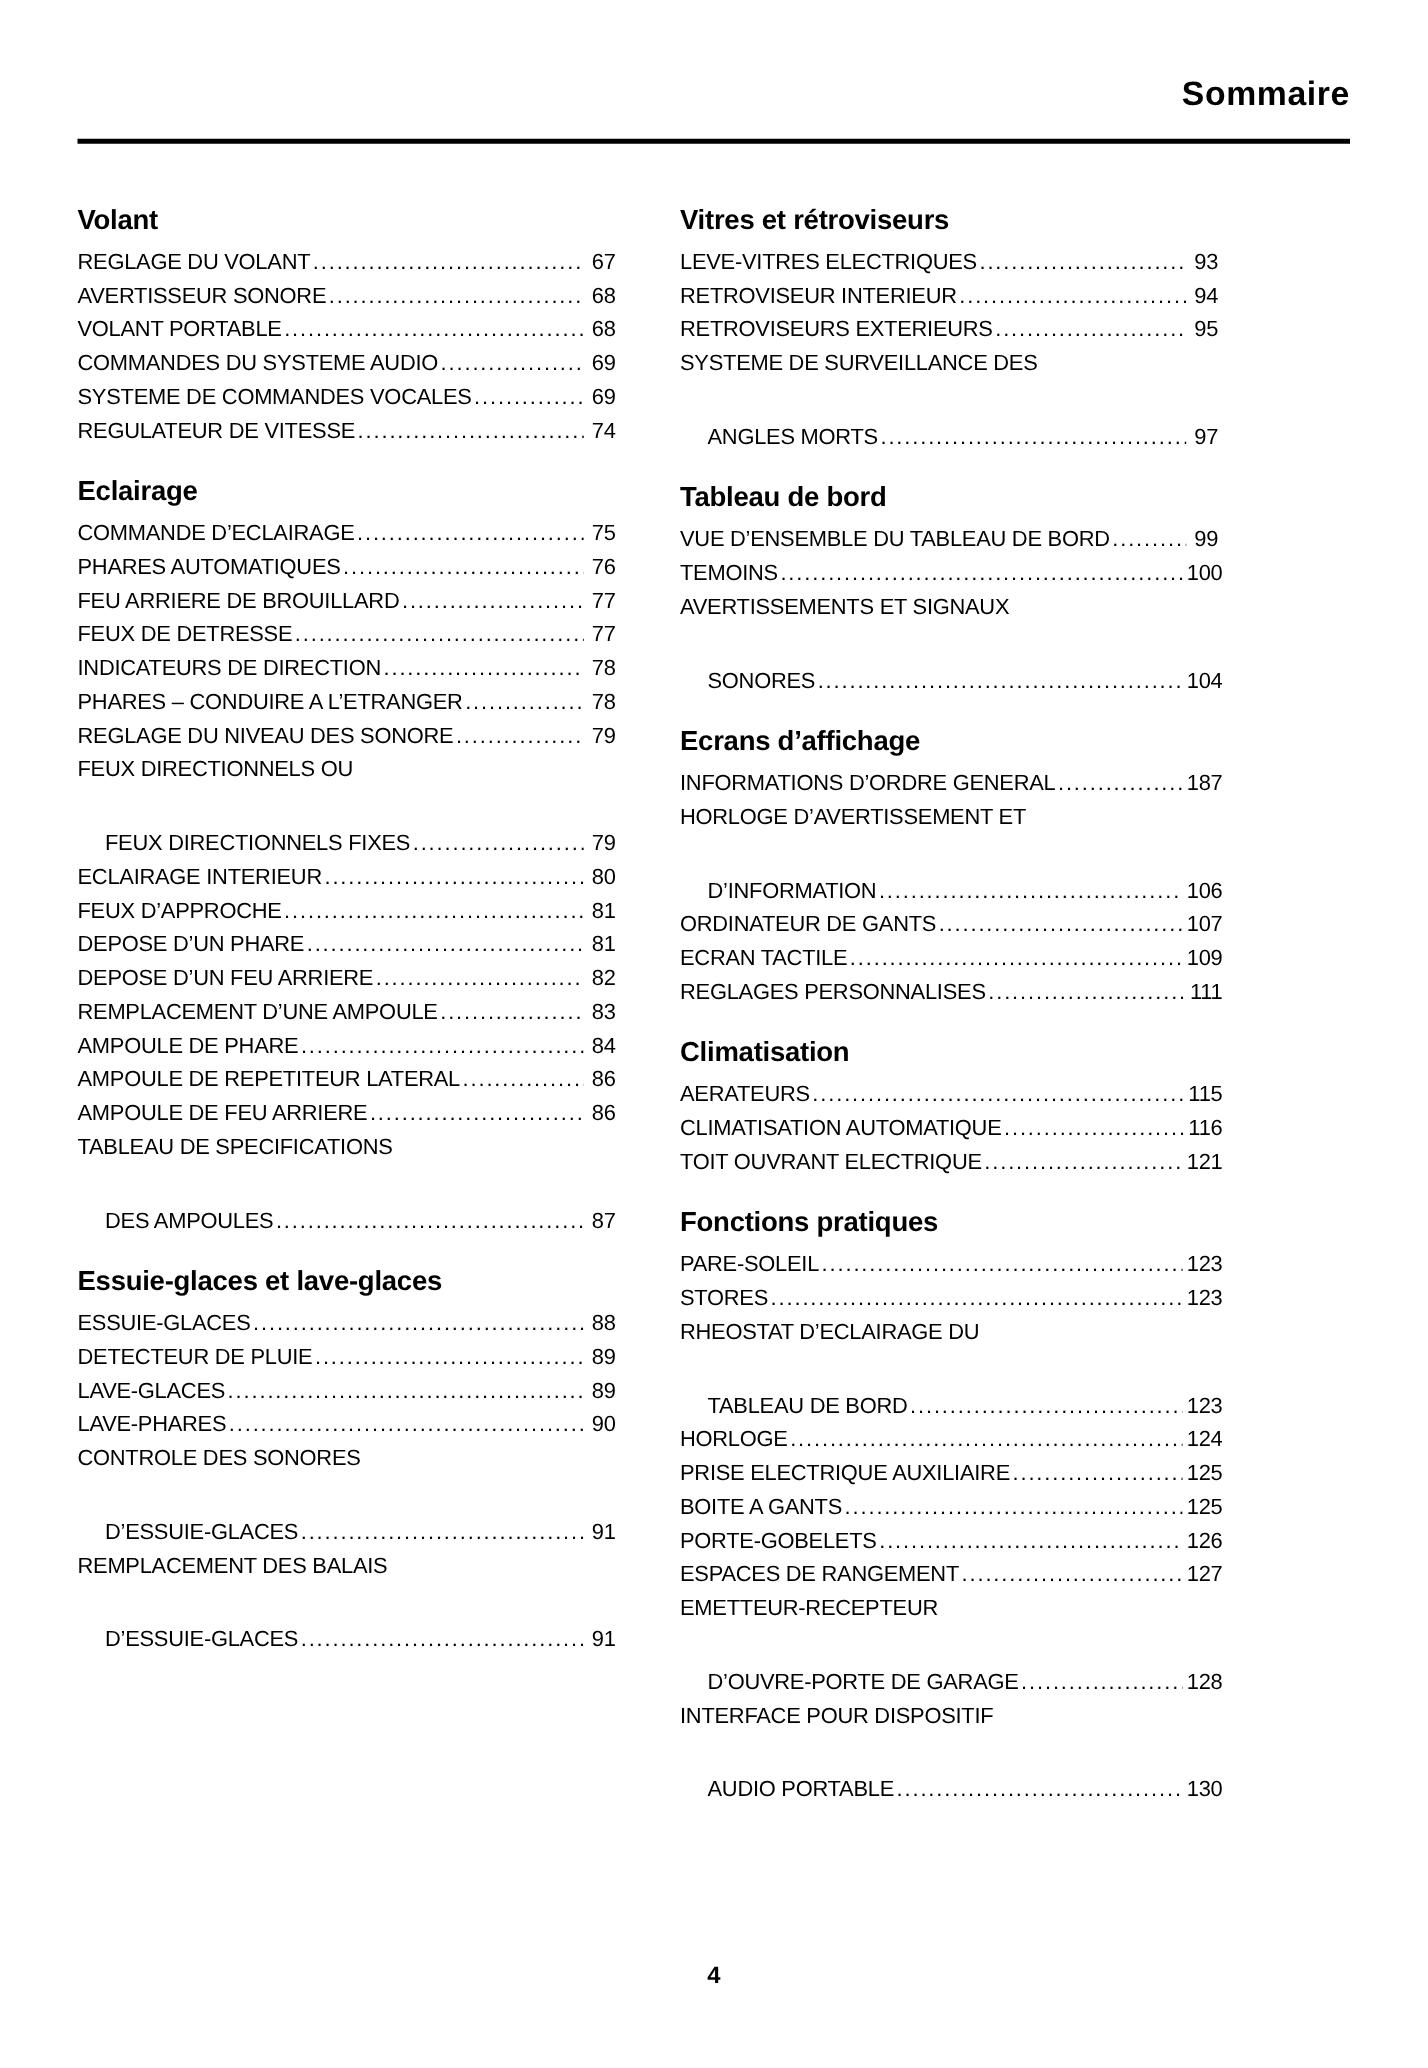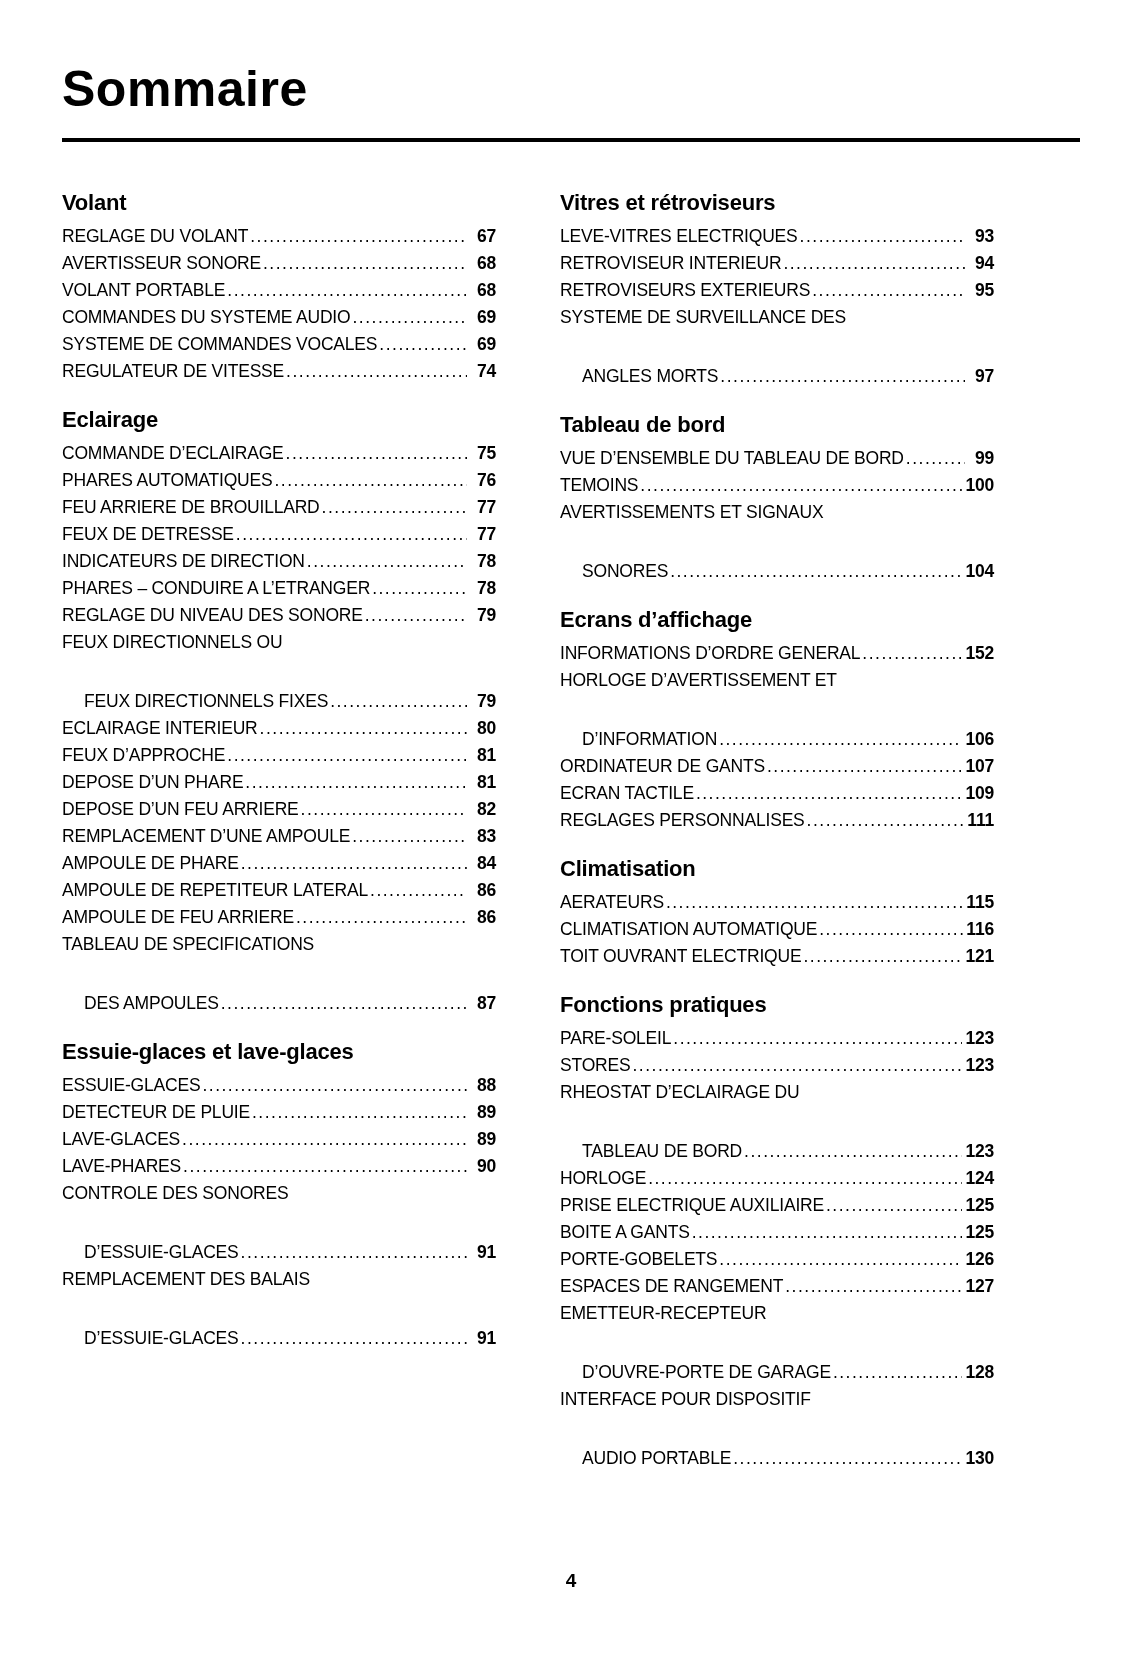--- a/index.html
+++ b/index.html
@@ -12,34 +12,34 @@
   .page {
     position: relative;
     width: 1142px;
     height: 1654px;
     box-sizing: border-box;
     padding: 46px 62px 0 62px;
     background: #fff;
     overflow: hidden;
   }
   .doc-title {
-    text-align: left;
-    font-size: 50px;
+    text-align: right;
+    font-size: 27px;
     font-weight: bold;
     letter-spacing: 0.5px;
     margin: 14px 0 20px 0;
   }
   .title-rule {
     border: none;
     border-top: 4px solid #000;
     margin: 0 0 26px 0;
   }
   .columns {
     display: flex;
-    gap: 64px;
+    gap: 48px;
   }
   .column {
     width: 434px;
     flex: none;
   }
   .section {
     margin-bottom: 6px;
   }
   .section-heading {
     font-size: 22px;
@@ -67,23 +67,22 @@
     white-space: nowrap;
     margin: 0 3px 0 2px;
   }
   .leader::before {
     content: "....................................................................................................";
     letter-spacing: 1.5px;
   }
   .pagenum {
     flex: none;
     min-width: 26px;
-    text-align: right;
+    text-align: center;
     white-space: nowrap;
-    font-weight: bold;
   }
   .footer-pagenum {
     position: absolute;
     bottom: 62px;
     left: 0;
     width: 100%;
     text-align: center;
     font-size: 19px;
     font-weight: bold;
   }
@@ -309,21 +308,21 @@
             <span class="label">SONORES</span>
             <span class="leader"></span>
             <span class="pagenum">104</span>
           </div>
         </div>
         <div class="section">
           <h2 class="section-heading">Ecrans d’affichage</h2>
           <div class="entry">
             <span class="label">INFORMATIONS D’ORDRE GENERAL</span>
             <span class="leader"></span>
-            <span class="pagenum">152</span>
+            <span class="pagenum">187</span>
           </div>
           <div class="entry">
             <span class="label">HORLOGE D’AVERTISSEMENT ET</span>
           </div>
           <div class="entry indent2">
             <span class="label">D’INFORMATION</span>
             <span class="leader"></span>
             <span class="pagenum">106</span>
           </div>
           <div class="entry">

